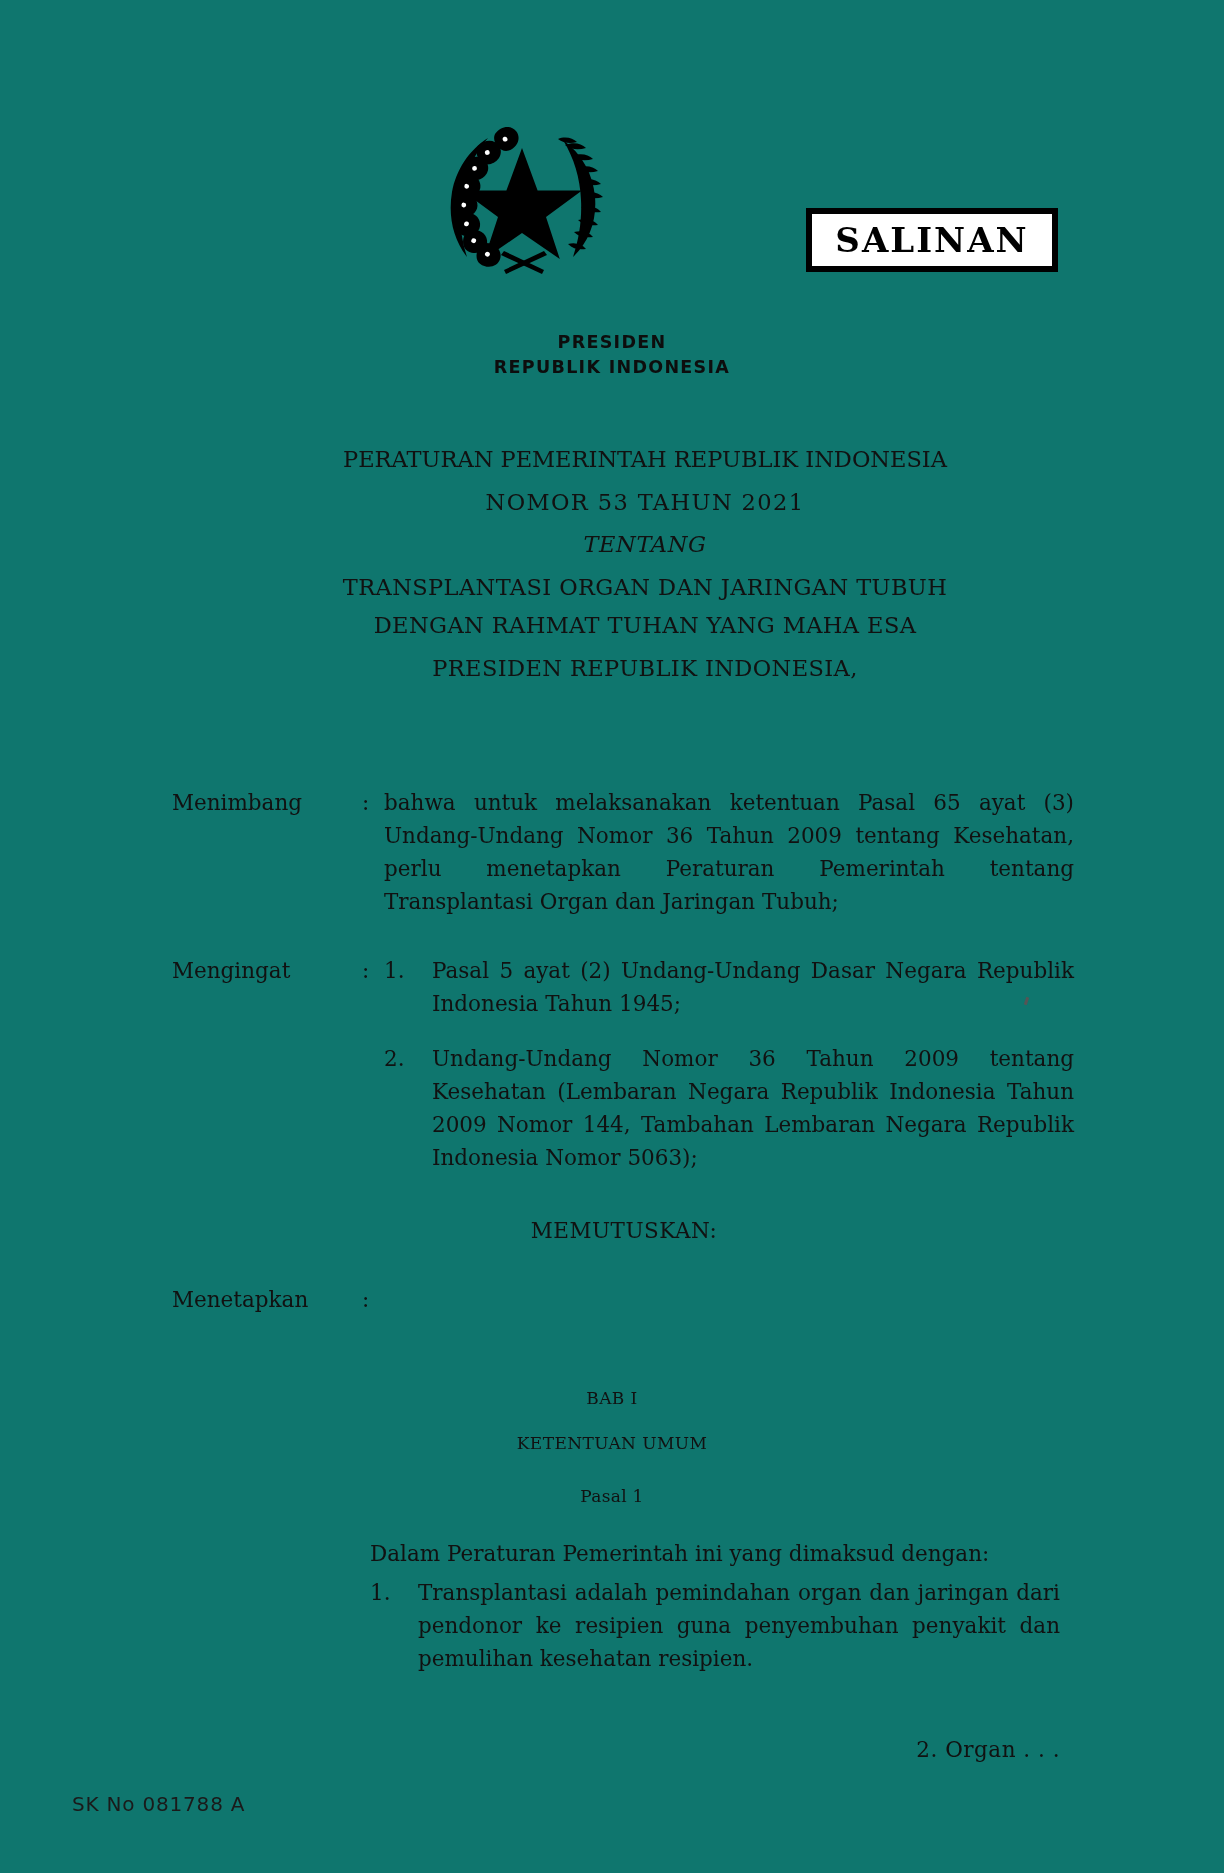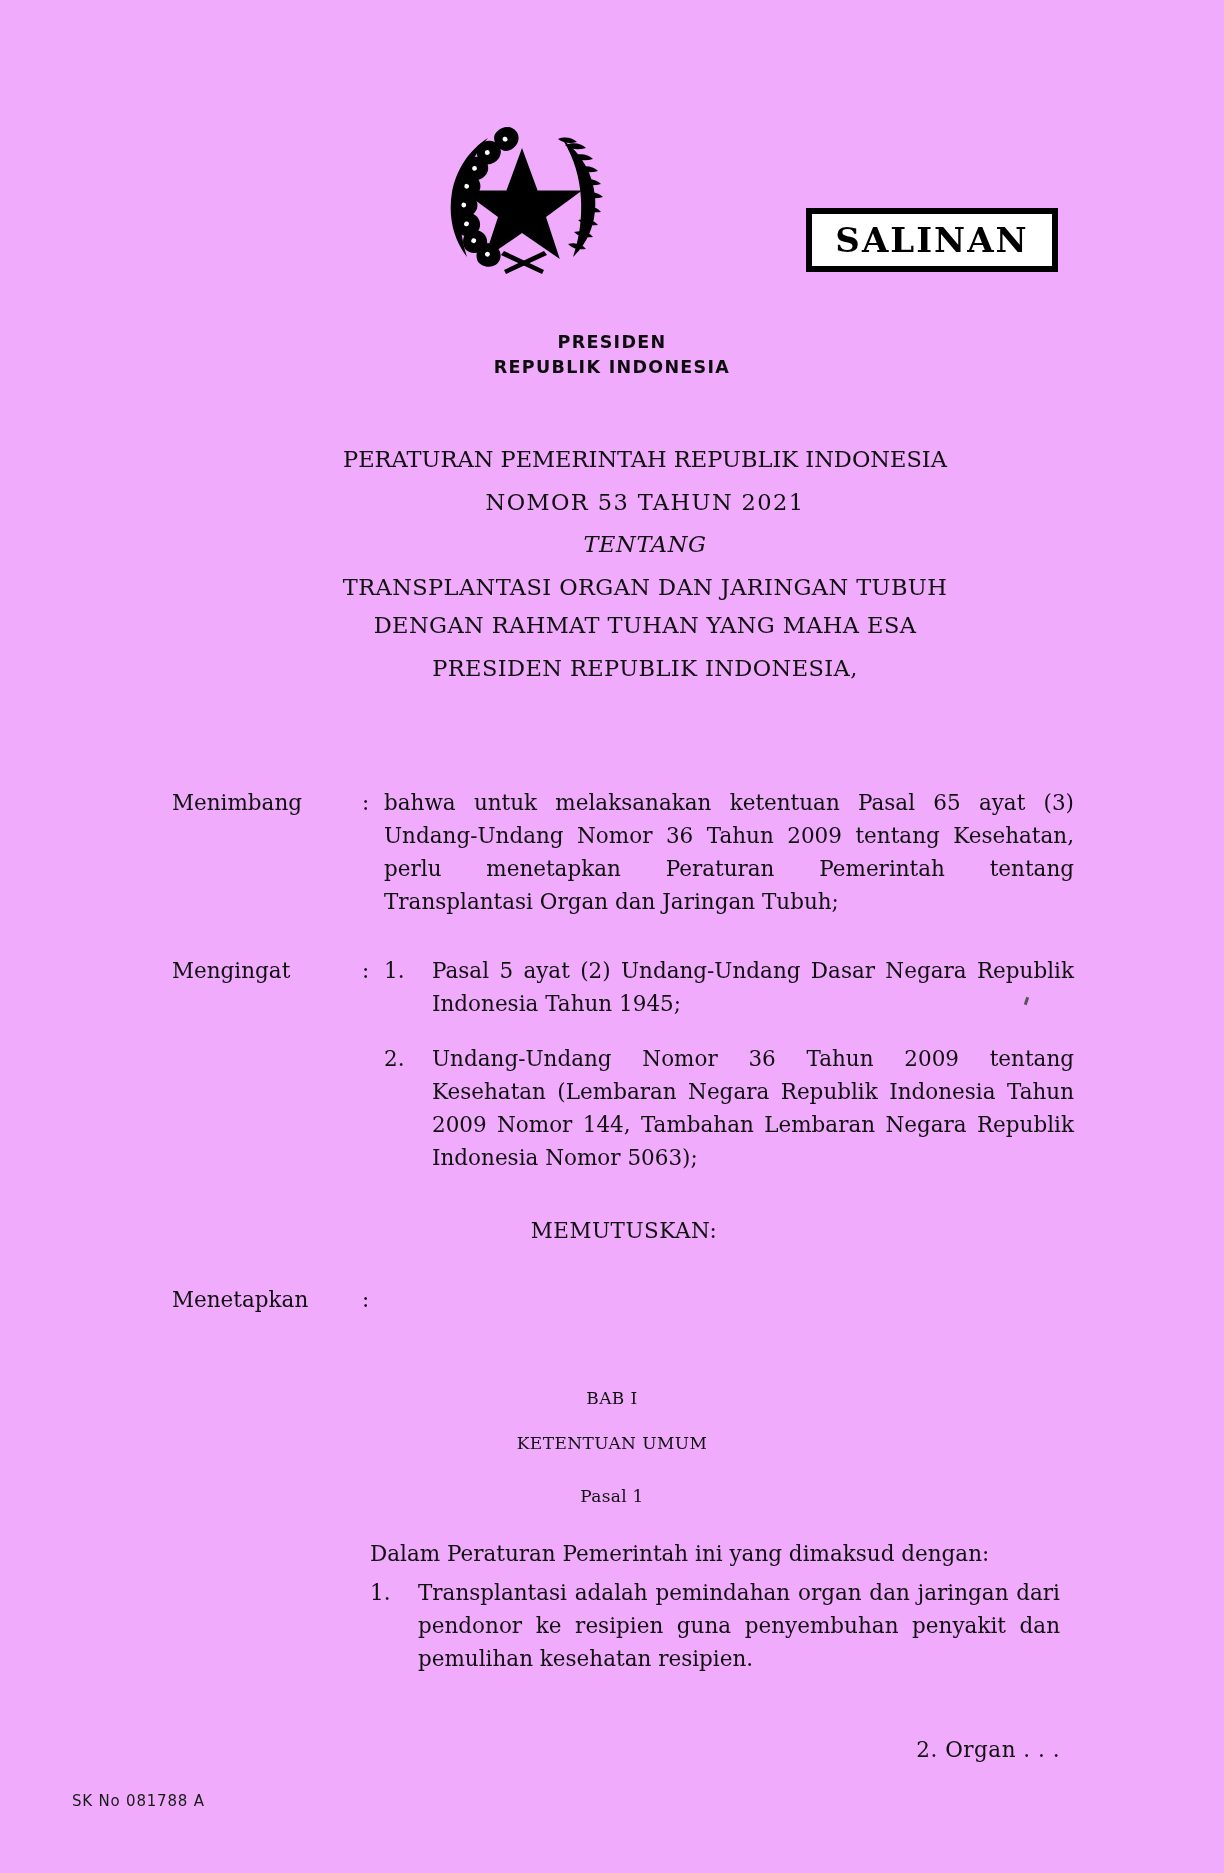--- a/index.html
+++ b/index.html
@@ -8,21 +8,21 @@
     background: #ffffff;
   }
   body {
     font-family: "DejaVu Serif", "Liberation Serif", serif;
     color: #111111;
   }
   .page {
     position: relative;
     width: 1224px;
     height: 1873px;
-    background: #f0abfc;
+    background: #0f766e;
     overflow: hidden;
   }
 
   
   .emblem-wrap {
     position: absolute;
     left: 432px;
     top: 112px;
     width: 180px;
     height: 165px;
@@ -194,21 +194,21 @@
     text-align: right;
     font-size: 21.5px;
     color: #111;
     letter-spacing: 0.5px;
   }
   .sk-stamp {
     position: absolute;
     left: 72px;
     top: 1792px;
     font-family: "DejaVu Sans", "Liberation Sans", sans-serif;
-    font-size: 15px;
+    font-size: 20px;
     letter-spacing: 0.8px;
     color: #1a1a1a;
   }
   .scan-mark {
     position: absolute;
     left: 1025px;
     top: 997px;
     width: 3px;
     height: 8px;
     background: #555;

